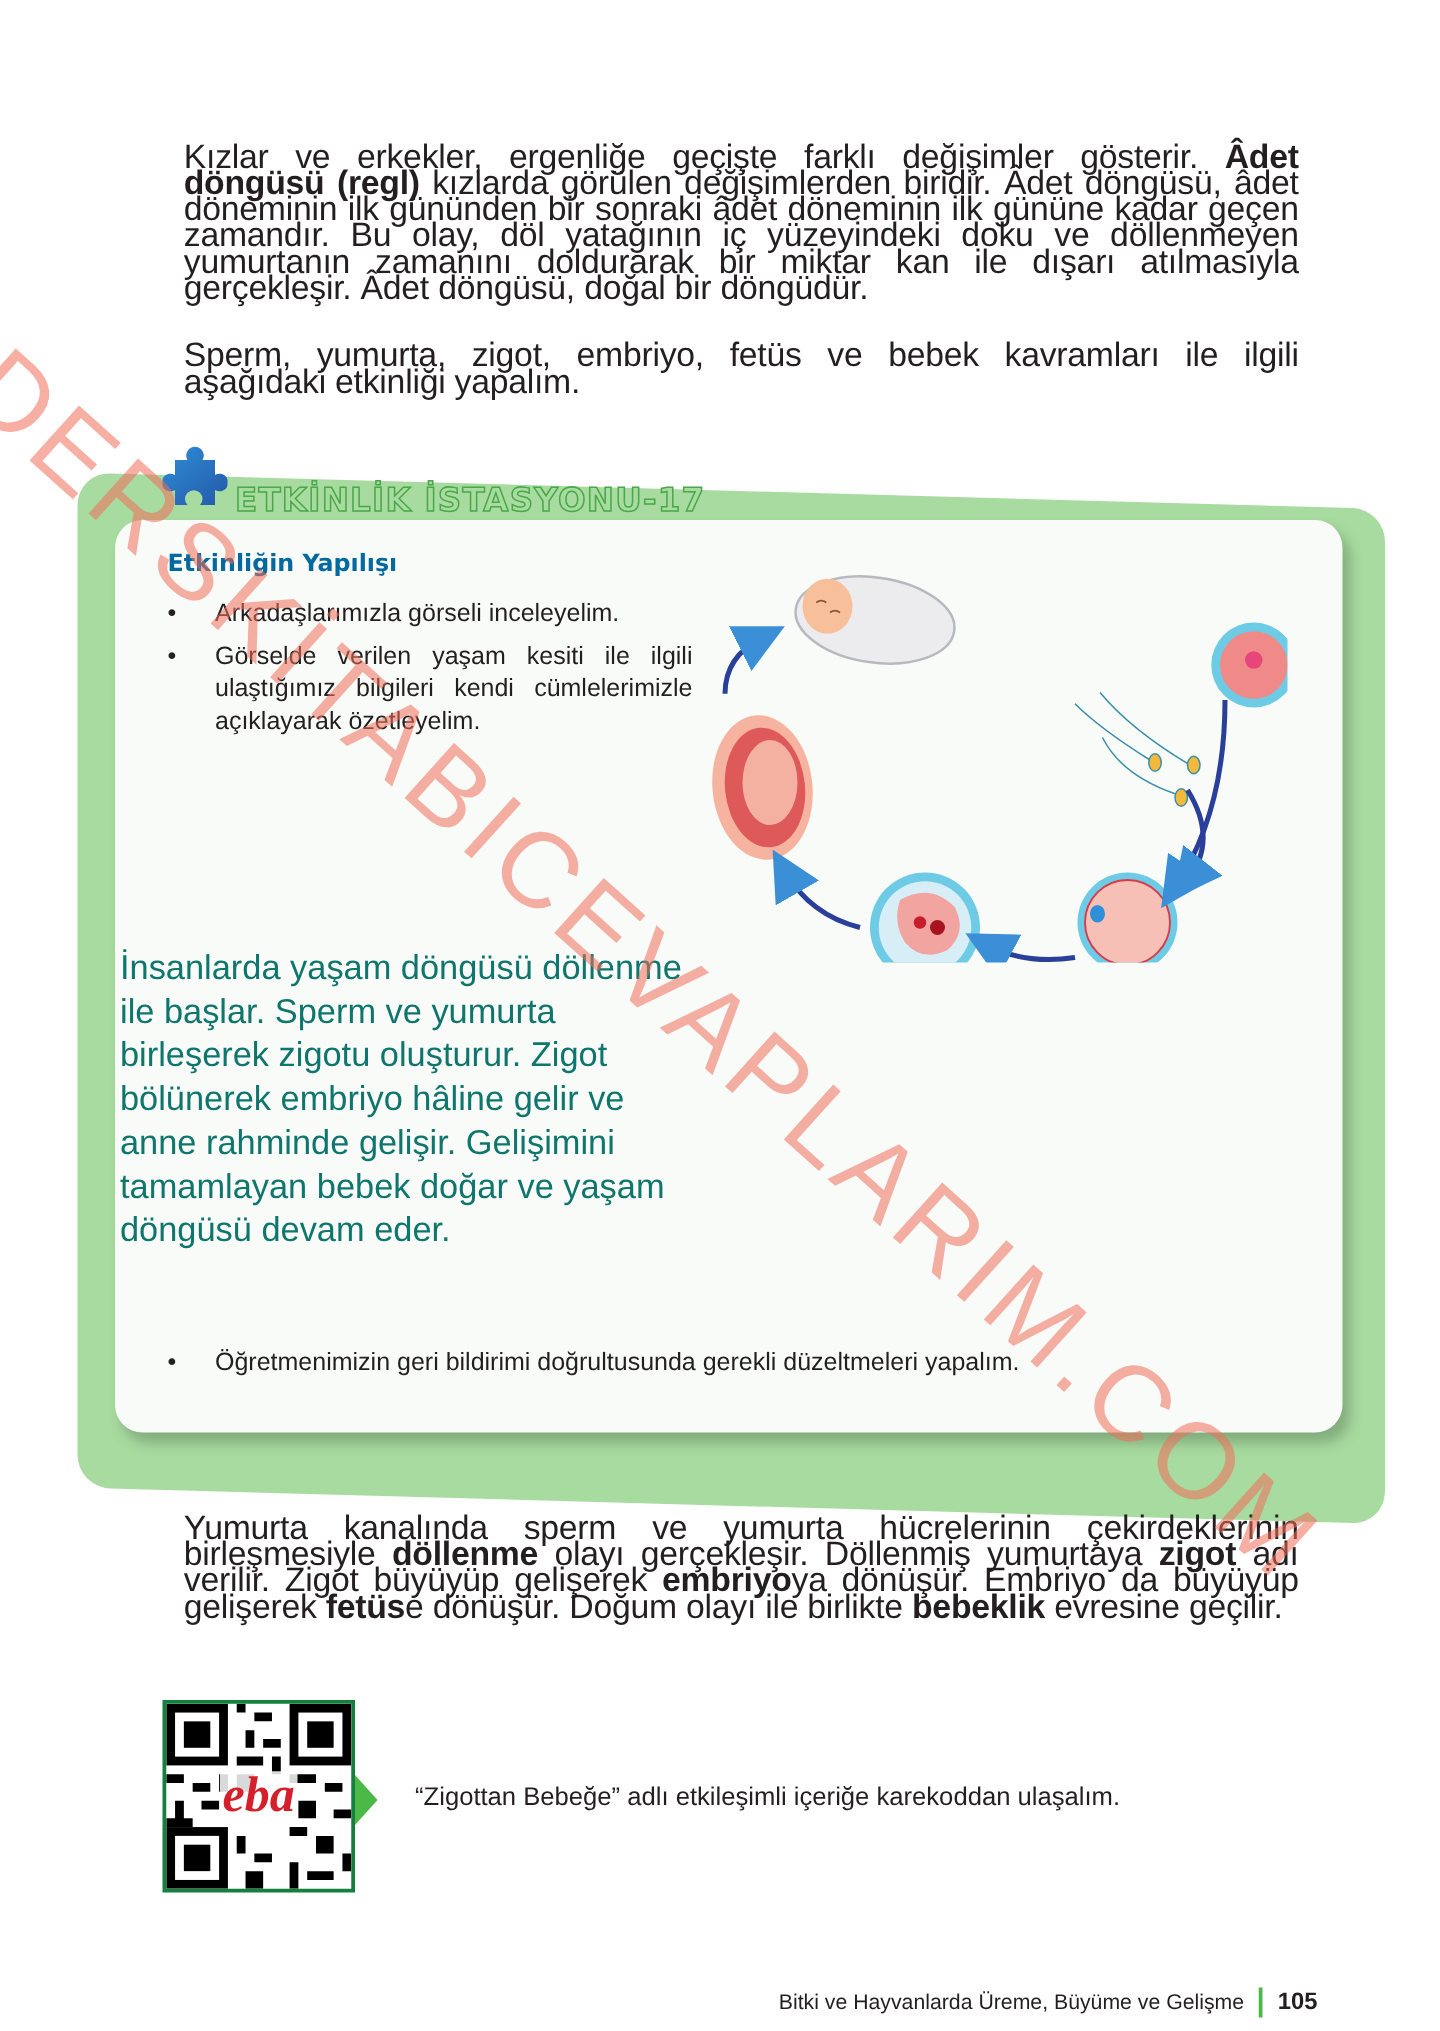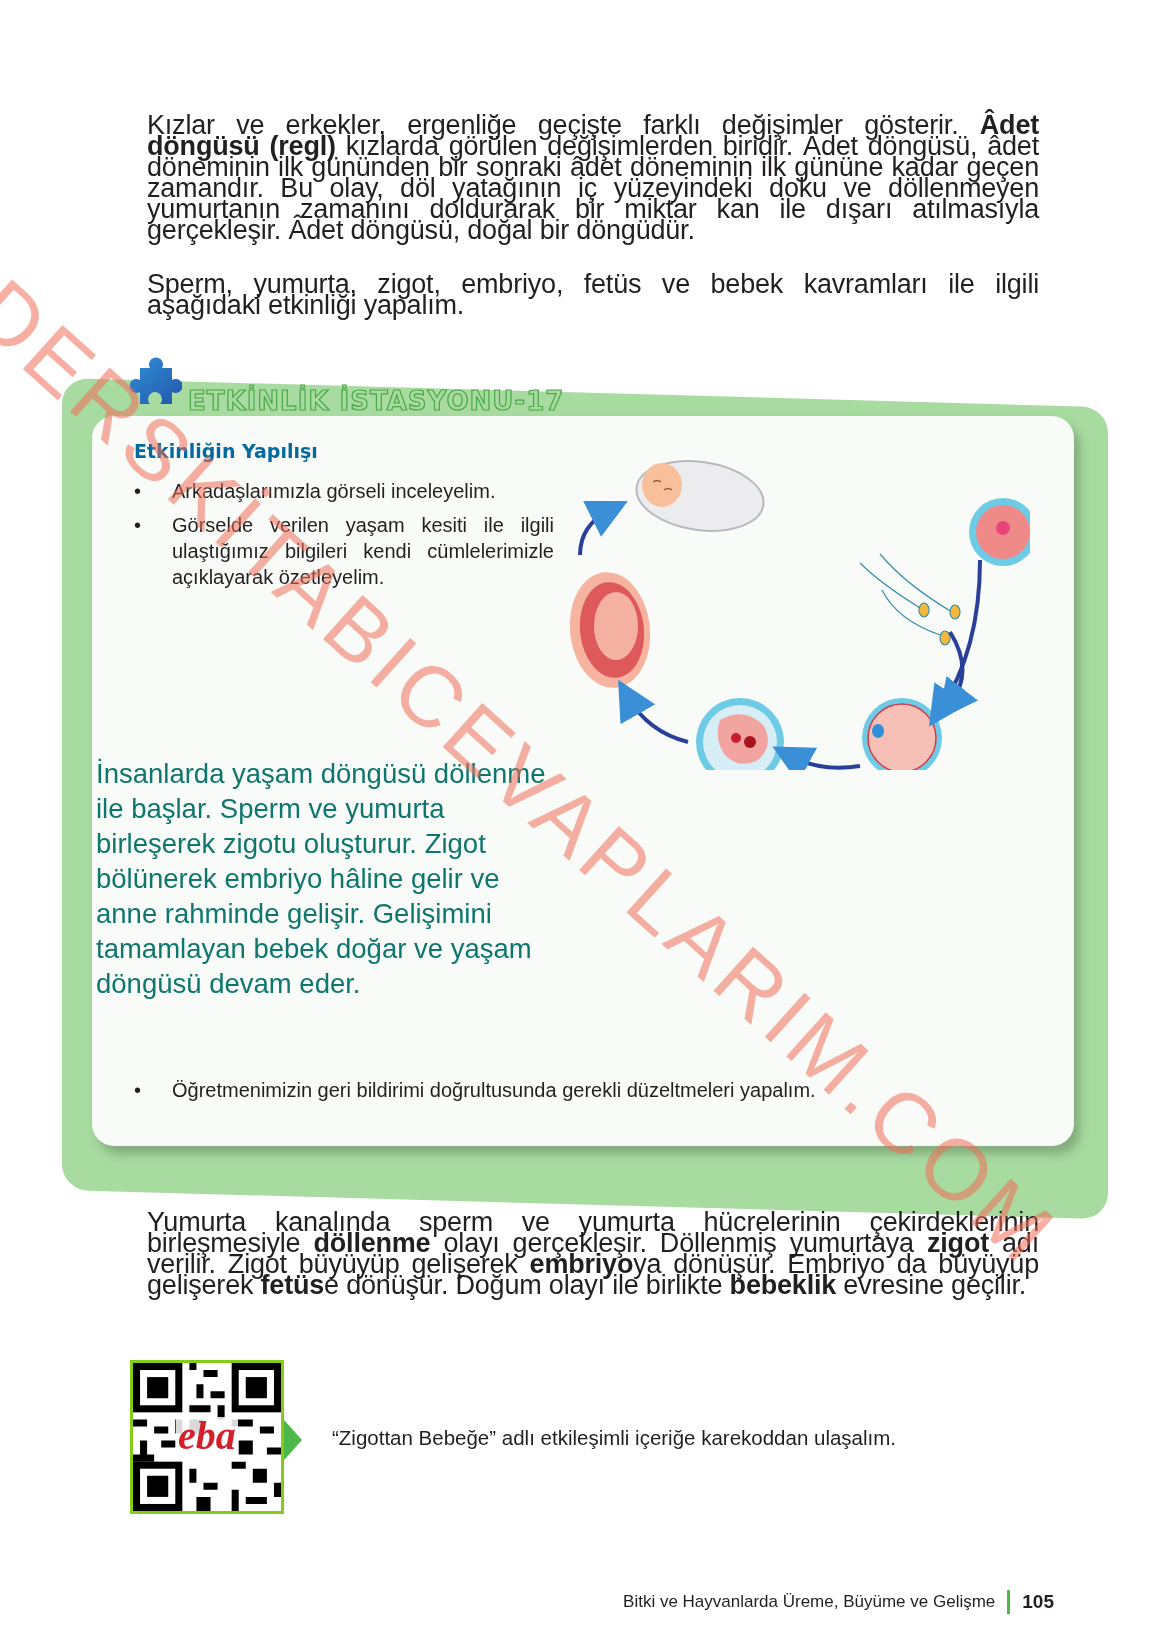--- a/index.html
+++ b/index.html
@@ -37,21 +37,21 @@
             color: #0f766e; }
 
   .cycle { position: absolute; left: 560px; top: 430px; width: 470px; height: 340px; }
 
   
   .watermark { position: absolute; left: 20px; top: 260px; font-size: 86px; color: rgba(240,110,90,0.55);
                transform: rotate(42deg); transform-origin: left top; white-space: nowrap;
                letter-spacing: 6px; font-family: "Liberation Sans", sans-serif; pointer-events: none; }
 
   
-  .qr { position: absolute; left: 130px; top: 1360px; width: 154px; height: 154px; border: 3px solid #84cc16;
+  .qr { position: absolute; left: 130px; top: 1360px; width: 154px; height: 154px; border: 3px solid #15803d;
         background: #fff; box-sizing: border-box; text-align: right; }
   .qr-arrow { position: absolute; left: 284px; top: 1420px; width: 0; height: 0;
               border-top: 20px solid transparent; border-bottom: 20px solid transparent; border-left: 18px solid #4cb848; }
   .qr-logo { position: absolute; left: 43px; top: 54px; font-family: "Liberation Serif", serif; font-style: italic;
              font-weight: bold; font-size: 40px; color: #d51f2a; background: rgba(255,255,255,0.85);
              line-height: 38px; padding: 0 2px; }
   .qr-caption { position: absolute; left: 332px; top: 1426px; font-size: 20.5px; }
 
   .footer { position: absolute; right: 98px; top: 1590px; font-size: 17px; display: flex; align-items: center; }
   .footer .divider { width: 3px; height: 24px; background: #4cb848; margin: 0 12px; }

